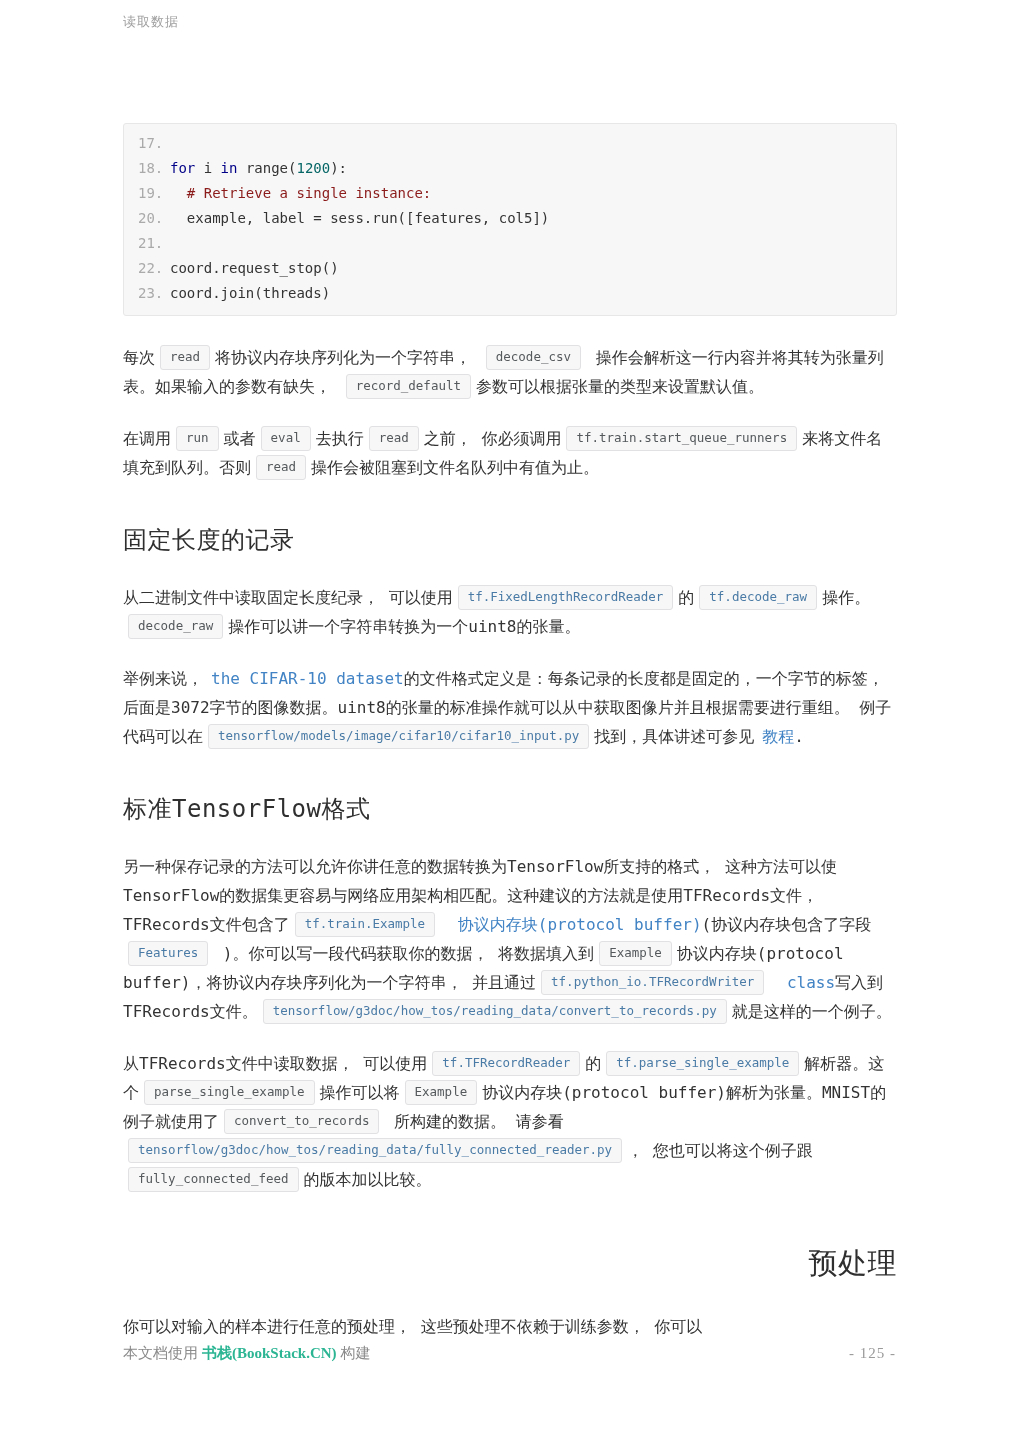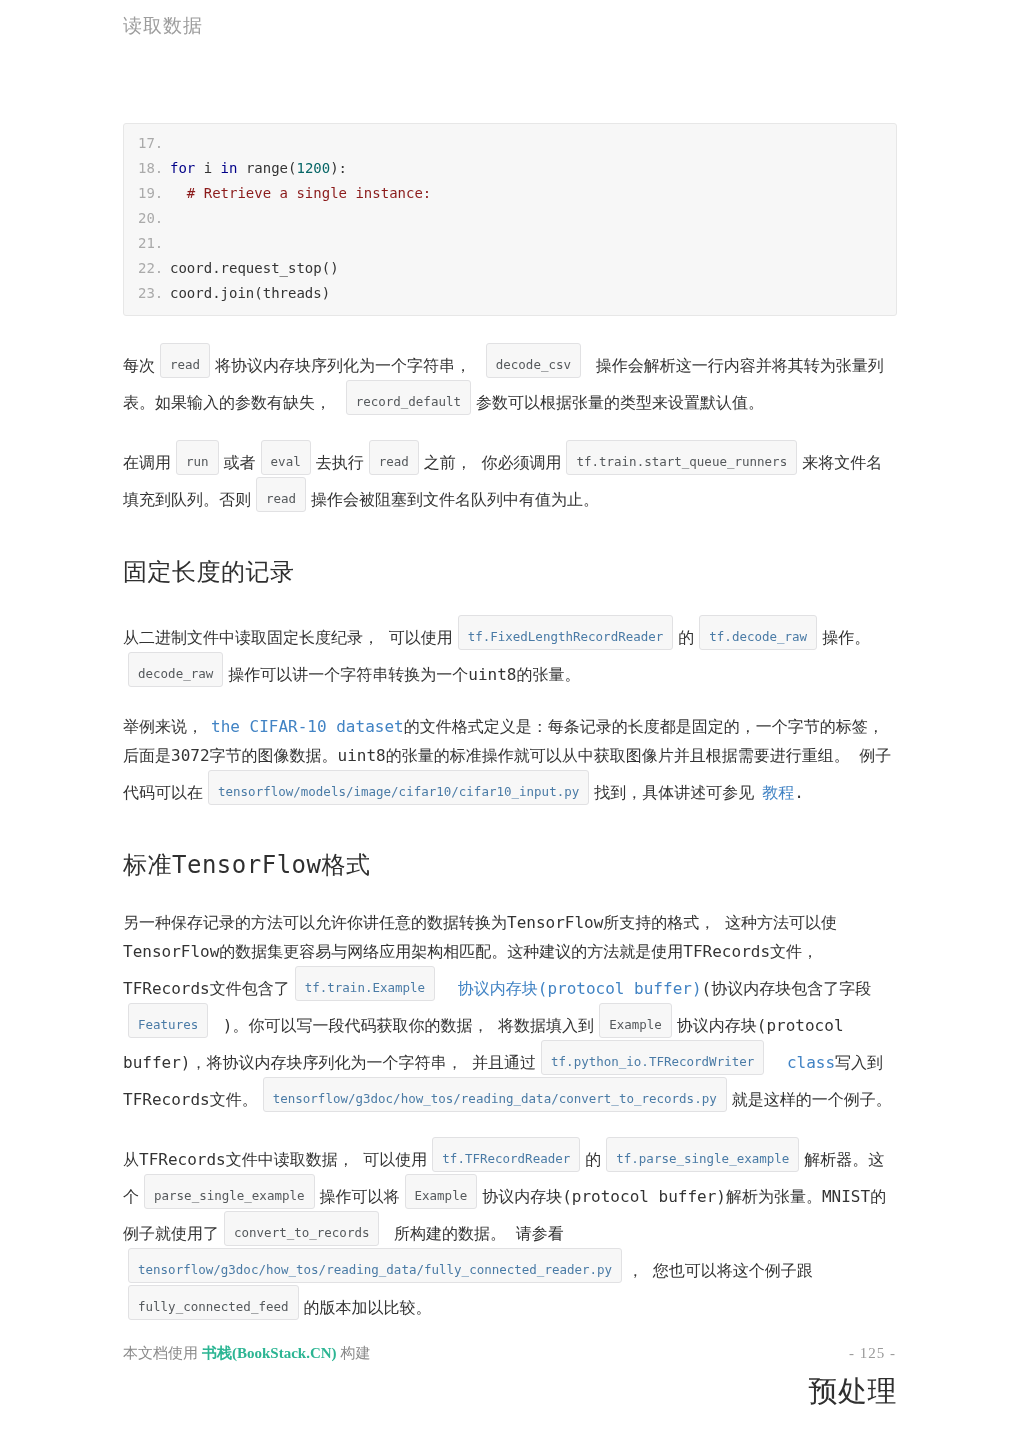--- a/index.html
+++ b/index.html
@@ -6,21 +6,21 @@
   html,body { margin:0; padding:0; }
   body {
     width:1019px; height:1440px; background:#ffffff;
     font-family:"DejaVu Sans Mono","DejaVu Sans",sans-serif;
     color:#333333; overflow:hidden;
   }
   .page { position:relative; width:1019px; height:1440px; background:#ffffff; }
 
   .running-header {
     position:absolute; top:13px; left:123px;
-    font-size:19px; color:#9d9d9d; letter-spacing:1px;
+    font-size:13px; color:#9d9d9d; letter-spacing:1px;
   }
 
   .content { position:absolute; top:123px; left:123px; width:774px; }
 
   
   .code-block {
     background:#f7f7f7; border:1px solid #e7e7e7; border-radius:3px;
     padding:7px 0 9px 0; margin:0 0 27px 0;
   }
   .code-line {
@@ -46,21 +46,21 @@
   h1.sec, h2.sec {
     font-weight:400; color:#2f2f2f; letter-spacing:0.5px;
   }
   h2.sec { font-size:24px; margin:42px 0 27px 0; }
   h1.sec { font-size:29px; margin:50px 0 28px 0;text-align:right; }
 
   .icode {
     display:inline-block;
     font-family:"DejaVu Sans Mono",monospace;
     font-size:12.5px; line-height:1;
-    padding:15px 9px 5px 9px; margin:0 5px;
+    padding:5px 9px 5px 9px; margin:0 5px;
     background:#f7f7f7; border:1px solid #e1e1e3; border-radius:3px;
     color:#55595c; vertical-align:2px; white-space:nowrap;
   }
   .icode-link { color:#4a7ba6; text-decoration:none; cursor:pointer; }
   .ilink { color:#4183c4; cursor:pointer;margin-left:8px; }
 
   
   .footer {
     position:absolute; left:123px; right:123px; bottom:77px;
     display:flex; justify-content:space-between; align-items:baseline;
@@ -75,21 +75,21 @@
 
 <div class="page">
 
   <div class="running-header">读取数据</div>
 
   <main class="content">
     <div class="code-block">
         <div class="code-line"><span class="line-number">17.</span><span class="code-text">&nbsp;</span></div>
         <div class="code-line"><span class="line-number">18.</span><span class="code-text"><span class="tok-kwd">for</span><span class="tok-plain"> i </span><span class="tok-kwd">in</span><span class="tok-plain"> range(</span><span class="tok-lit">1200</span><span class="tok-plain">):</span></span></div>
         <div class="code-line"><span class="line-number">19.</span><span class="code-text"><span class="tok-plain">  </span><span class="tok-com"># Retrieve a single instance:</span></span></div>
-        <div class="code-line"><span class="line-number">20.</span></div>
+        <div class="code-line"><span class="line-number">20.</span><span class="code-text"><span class="tok-plain">  example, label = sess.run([features, col5])</span></span></div>
         <div class="code-line"><span class="line-number">21.</span><span class="code-text">&nbsp;</span></div>
         <div class="code-line"><span class="line-number">22.</span><span class="code-text"><span class="tok-plain">coord.request_stop()</span></span></div>
         <div class="code-line"><span class="line-number">23.</span><span class="code-text"><span class="tok-plain">coord.join(threads)</span></span></div>
       </div>
     <div>
         <p class="para"><span>每次</span><span class="icode">read</span><span>将协议内存块序列化为一个字符串， </span><span class="icode">decode_csv</span><span> 操作会解析这一行内容并将其转为张量列表。如果输入的参数有缺失， </span><span class="icode">record_default</span><span>参数可以根据张量的类型来设置默认值。</span></p>
         <p class="para"><span>在调用</span><span class="icode">run</span><span>或者</span><span class="icode">eval</span><span>去执行</span><span class="icode">read</span><span>之前， 你必须调用</span><span class="icode">tf.train.start_queue_runners</span><span>来将文件名填充到队列。否则</span><span class="icode">read</span><span>操作会被阻塞到文件名队列中有值为止。</span></p>
         <h2 class="sec">固定长度的记录</h2>
         <p class="para"><span>从二进制文件中读取固定长度纪录， 可以使用</span><span class="icode icode-link">tf.FixedLengthRecordReader</span><span>的</span><span class="icode icode-link">tf.decode_raw</span><span>操作。</span><span class="icode">decode_raw</span><span>操作可以讲一个字符串转换为一个uint8的张量。</span></p>
         <p class="para"><span>举例来说，</span><span class="ilink">the CIFAR-10 dataset</span><span>的文件格式定义是：每条记录的长度都是固定的，一个字节的标签，后面是3072字节的图像数据。uint8的张量的标准操作就可以从中获取图像片并且根据需要进行重组。 例子代码可以在</span><span class="icode icode-link">tensorflow/models/image/cifar10/cifar10_input.py</span><span>找到，具体讲述可参见</span><span class="ilink">教程</span><span>.</span></p>

